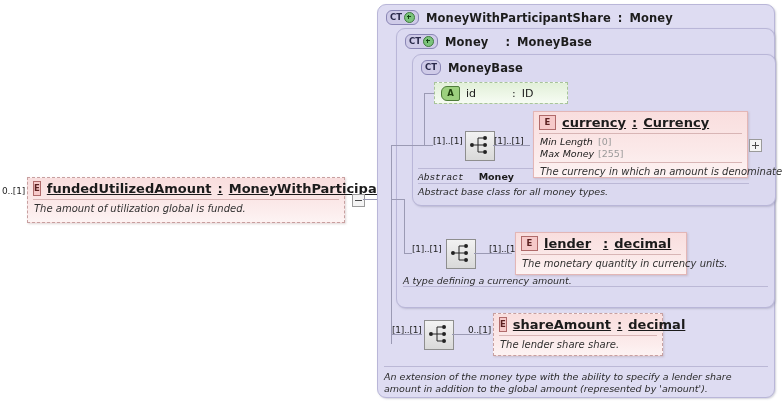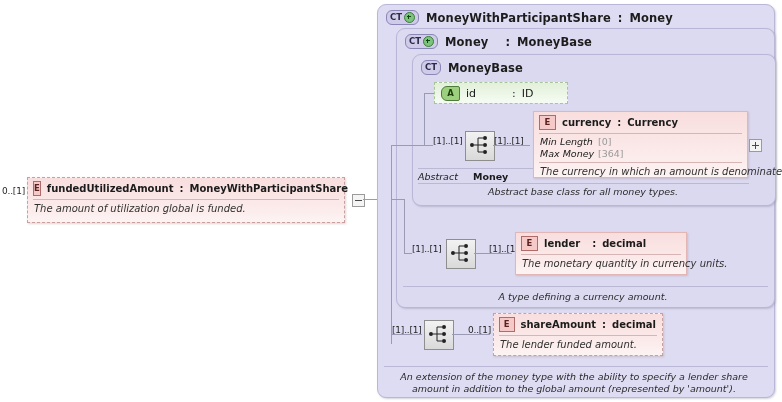--- a/index.html
+++ b/index.html
@@ -60,21 +60,21 @@
     position:absolute;box-sizing:border-box;
     background:linear-gradient(to bottom,#f9dede 0%,#fbe8e8 55%,#fdf3f3 100%);
     border:1px solid #e3b6b6;
     box-shadow:1px 1px 2px rgba(150,120,120,.30);
   }
   .el-box.optional{border:1px dashed #c8a0a0;}
   .el-title{
     display:flex;align-items:center;gap:6px;
     padding:3px 6px 3px 5px;white-space:nowrap;
   }
-  .el-name{font-weight:bold;font-size:10px;color:#1b1b1b;}
+  .el-name{font-weight:bold;font-size:13px;color:#1b1b1b;text-decoration:underline;}
   .badge-e{
     display:inline-flex;align-items:center;justify-content:center;
     width:15px;height:13px;
     background:#f6c9c9;border:1px solid #b06a6a;
     font-size:8.5px;font-weight:bold;color:#5a1f1f;line-height:1;
   }
   .rule{height:1px;background:#d8b5b5;margin:0 5px;}
   .el-doc{
     font-style:italic;font-size:10px;color:#303030;
     padding:3px 6px 4px 6px;white-space:nowrap;
@@ -101,26 +101,25 @@
     font-size:8.5px;font-weight:bold;color:#20400f;line-height:1;
   }
   .attr-name{font-size:11px;color:#1b1b1b;}
   .attr-type{font-size:11px;color:#1b1b1b;}
 
   
   .panel-rule{position:absolute;height:1px;background:#bbb8d6;}
   .panel-doc{
     position:absolute;font-style:italic;font-size:9.5px;color:#2a2a2a;
     line-height:1.3;
-    text-align:center;
   }
   .abstract-row{
     position:absolute;font-size:9.5px;white-space:nowrap;
   }
-  .abstract-k{font-style:italic;color:#1a1a1a;}
+  .abstract-k{font-style:italic;color:#1a1a1a;font-family:Liberation Mono, monospace;}
   .abstract-v{font-weight:bold;color:#1a1a1a;margin-left:12px;}
 
   
   .line-h{position:absolute;height:1px;background:#9b9ab4;}
   .line-v{position:absolute;width:1px;background:#9b9ab4;}
 
   .card{
     position:absolute;font-size:9px;color:#1f1f1f;
     white-space:nowrap;letter-spacing:-.2px;
   }
@@ -187,21 +186,21 @@
         <span>CT</span>
         <span class="plus-green"></span>
       </span>
       <span class="ct-title">Money</span>
       <span class="ct-title" style="margin-left:10px;">:</span>
       <span class="ct-title">MoneyBase</span>
     </div>
   </div>
 
   <div class="panel-rule" style="left:403px;top:286px;width:365px;"></div>
-  <div class="panel-doc" style="left:403px;top:291px;width:360px;">A type defining a currency amount.</div>
+  <div class="panel-doc" style="left:403px;top:275px;width:360px;">A type defining a currency amount.</div>
 
   <div class="ct-panel lvl3" style="left:412px;top:54px;width:364px;height:152px;">
     <div class="ct-head">
       <span class="badge-ct">
         <span>CT</span>
       </span>
       <span class="ct-title">MoneyBase</span>
     </div>
   </div>
 
@@ -251,21 +250,21 @@
       <span class="el-name">Currency</span>
     </div>
     <div class="rule"></div>
     <div class="facets">
       <div class="facet-row">
         <span class="facet-k">Min Length</span>
         <span class="facet-v">[0]</span>
       </div>
       <div class="facet-row">
         <span class="facet-k">Max Money</span>
-        <span class="facet-v">[364]</span>
+        <span class="facet-v">[255]</span>
       </div>
     </div>
     <div class="rule"></div>
     <div class="el-doc">The currency in which an amount is denominated.</div>
   </div>
 
   <div class="toggle plus" style="left:749px;top:139px;"></div>
 
   <div class="line-v" style="left:404px;top:199px;height:54px;"></div>
   <div class="line-h" style="left:391px;top:199px;width:13px;"></div>
@@ -324,16 +323,16 @@
   <div class="card" style="left:468px;top:325px;">0..[1]</div>
 
   <div class="el-box optional" style="left:493px;top:313px;width:170px;height:43px;">
     <div class="el-title">
       <span class="badge-e">E</span>
       <span class="el-name">shareAmount</span>
       <span class="el-name">:</span>
       <span class="el-name">decimal</span>
     </div>
     <div class="rule"></div>
-    <div class="el-doc">The lender funded amount.</div>
+    <div class="el-doc">The lender share share.</div>
   </div>
 
 </div>
 
 </body></html>

